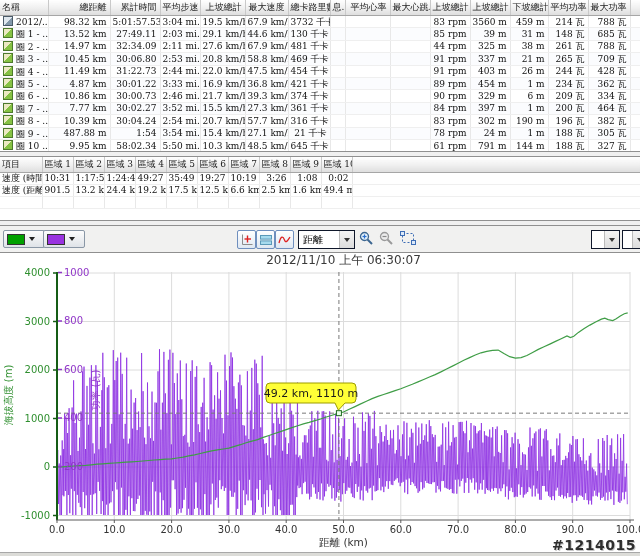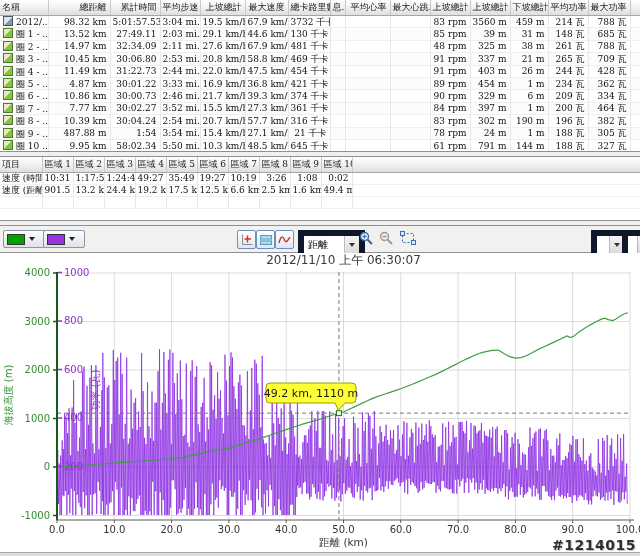--- a/index.html
+++ b/index.html
@@ -32,21 +32,21 @@
   
   .toolbar{position:absolute;left:0;top:226px;width:640px;height:26px;background:#f1f1f0;
            border-bottom:1px solid #8f8f8f;font-family:"DejaVu Sans","Liberation Sans",sans-serif;}
   .color-btn{position:absolute;top:4px;height:16px;width:34px;border:1px solid #8a97a6;border-radius:2px;
              background:linear-gradient(#fdfdfd,#dfe3e8);display:flex;align-items:center;padding:0 3px;}
   .swatch{display:inline-block;width:16px;height:9px;border:1px solid #333;}
   .dd-arrow{width:0;height:0;border-left:3px solid transparent;border-right:3px solid transparent;
             border-top:4px solid #222;margin-left:4px;}
   .tog-btn{position:absolute;top:4px;width:17px;height:17px;border:1px solid #6f8fbe;border-radius:2px;
            background:linear-gradient(#ffffff,#dfe8f2);display:flex;align-items:center;justify-content:center;}
-  .combo{position:absolute;top:4px;height:17px;border:6px solid #0f172a;background:#fff;
+  .combo{position:absolute;top:4px;height:17px;border:1px solid #0f172a;background:#fff;
          font-size:10px;display:flex;align-items:center;}
   .combo .txt{flex:1;padding-left:4px;overflow:hidden;white-space:nowrap;}
   .combo .arr{width:14px;align-self:stretch;background:linear-gradient(#f4f4f4,#dcdcdc);
               border-left:1px solid #bbb;display:flex;align-items:center;justify-content:center;}
   .combo .arr i{width:0;height:0;border-left:3px solid transparent;border-right:3px solid transparent;
                 border-top:4px solid #333;}
   .tool-ico{position:absolute;top:5px;}
   
   .chart-panel{position:absolute;left:0;top:253px;width:640px;height:299px;background:#fff;}
   #chart-svg{font-family:"DejaVu Sans","Liberation Sans",sans-serif;}
@@ -142,21 +142,21 @@
             <td class="first"><span class="ico lap"></span><span>圈 2 - ...</span></td>
             <td>14.97 km</td>
             <td>32:34.09</td>
             <td>2:11 mi...</td>
             <td>27.6 km/h</td>
             <td>67.9 km/h</td>
             <td>481 千卡</td>
             <td></td>
             <td></td>
             <td></td>
-            <td>48 rpm</td>
+            <td>44 rpm</td>
             <td>325 m</td>
             <td>38 m</td>
             <td>261 瓦</td>
             <td>788 瓦</td>
             <td class="fill"></td>
           </tr>
           <tr class="alt">
             <td class="first"><span class="ico lap"></span><span>圈 3 - ...</span></td>
             <td>10.45 km</td>
             <td>30:06.80</td>

